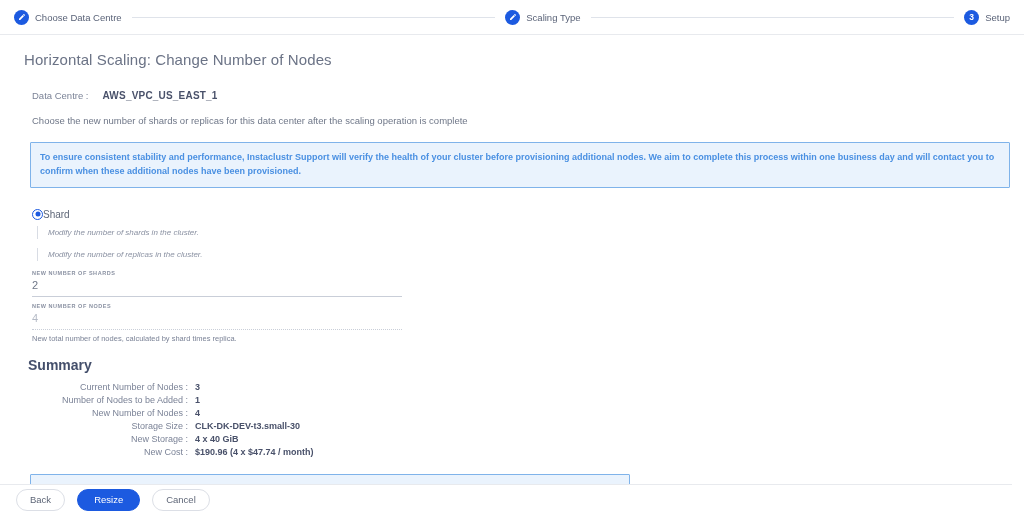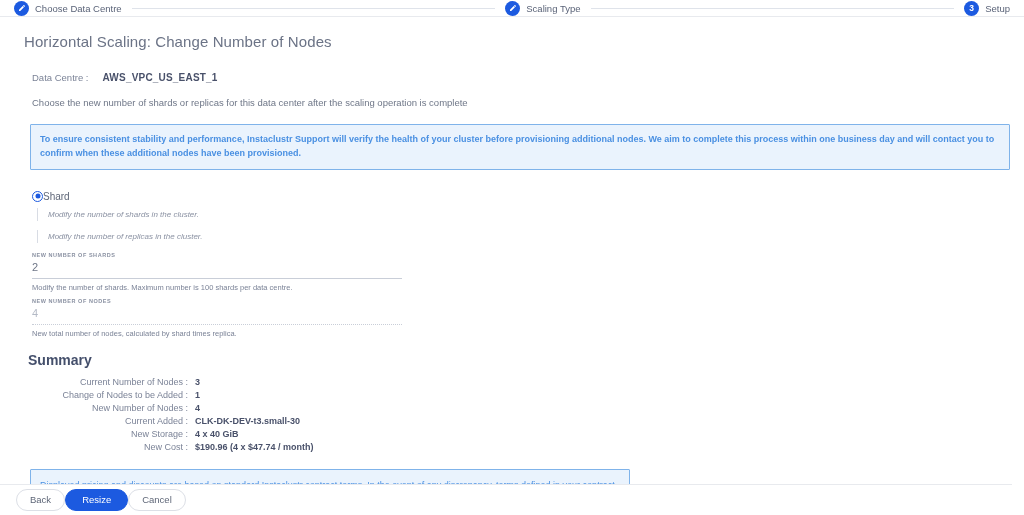--- a/index.html
+++ b/index.html
@@ -11,21 +11,21 @@
     height: 515px;
     background: #ffffff;
     font-family: "Liberation Sans", sans-serif;
     color: #5a6378;
     overflow: hidden;
     position: relative;
   }
 
   
   .stepper {
-    height: 17px;
+    height: 35px;
     display: flex;
     align-items: center;
     padding: 0 14px;
     box-sizing: border-box;
     background: #ffffff;
     border-bottom: 1px solid #e8eaee;
   }
   .step {
     display: flex;
     align-items: center;
@@ -223,21 +223,21 @@
   
   .footer {
     position: absolute;
     left: 0;
     right: 12px;
     bottom: 0;
     height: 31px;
     border-top: 1px solid #e8eaee;
     display: flex;
     align-items: center;
-    gap: 0;
+    gap: 12px;
     padding: 0 16px;
     box-sizing: border-box;
     background: #ffffff;
   }
   .btn {
     font-family: "Liberation Sans", sans-serif;
     font-size: 9.5px;
     border-radius: 11px;
     padding: 4px 13px;
     cursor: pointer;
@@ -310,49 +310,48 @@
 
     <div class="radio-hint">Modify the number of replicas in the cluster.</div>
 
   </div>
 
   <div class="fields">
 
     <div class="field">
       <div class="field-label">NEW NUMBER OF SHARDS</div>
       <div class="field-value">2</div>
-      <div class="field-hint">Modify the number of shards. Maximum number is 100 shards per data centre.</div>
     </div>
 
     <div class="field">
       <div class="field-label">NEW NUMBER OF NODES</div>
       <div class="field-value disabled">4</div>
       <div class="field-hint">New total number of nodes, calculated by shard times replica.</div>
     </div>
 
   </div>
 
   <div class="summary-title">Summary</div>
 
   <table class="summary-table">
     <tbody>
       <tr>
         <td class="sum-label">Current Number of Nodes :</td>
         <td class="sum-value">3</td>
       </tr>
       <tr>
-        <td class="sum-label">Change of Nodes to be Added :</td>
+        <td class="sum-label">Number of Nodes to be Added :</td>
         <td class="sum-value">1</td>
       </tr>
       <tr>
         <td class="sum-label">New Number of Nodes :</td>
         <td class="sum-value">4</td>
       </tr>
       <tr>
-        <td class="sum-label">Current Added :</td>
+        <td class="sum-label">Storage Size :</td>
         <td class="sum-value">CLK-DK-DEV-t3.small-30</td>
       </tr>
       <tr>
         <td class="sum-label">New Storage :</td>
         <td class="sum-value">4 x 40 GiB</td>
       </tr>
       <tr>
         <td class="sum-label">New Cost :</td>
         <td class="sum-value">$190.96 (4 x $47.74 / month)</td>
       </tr>

